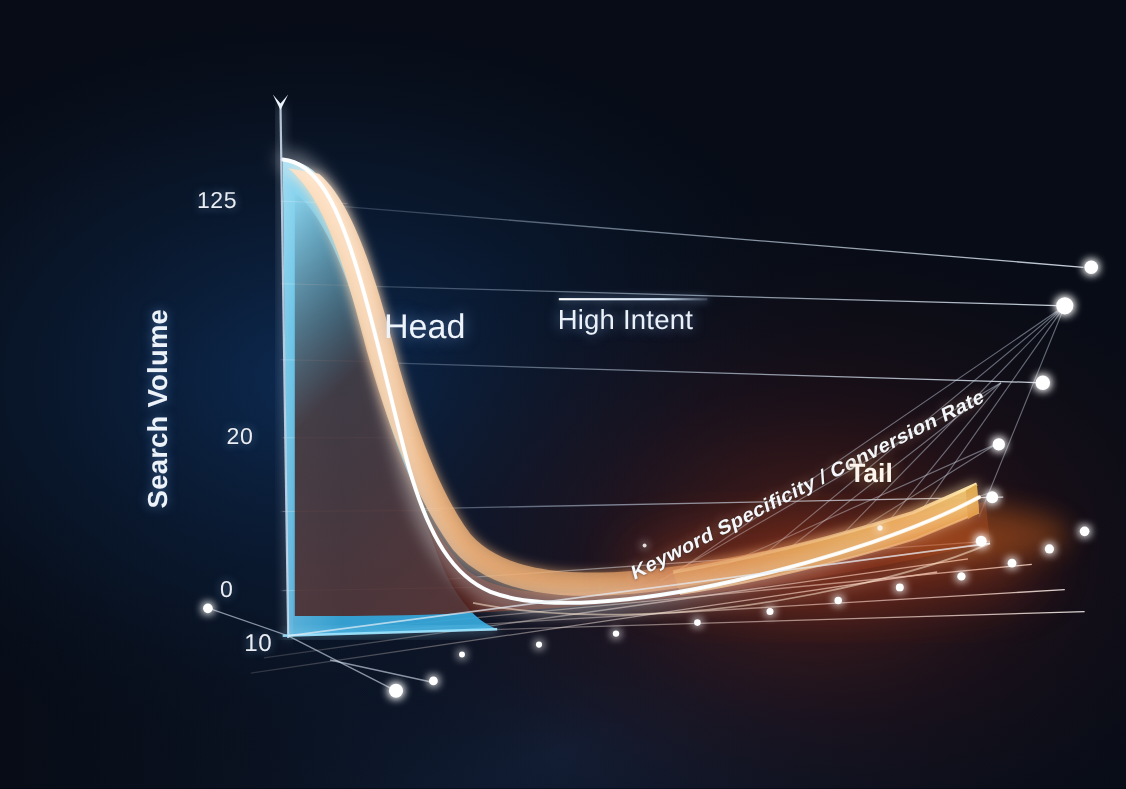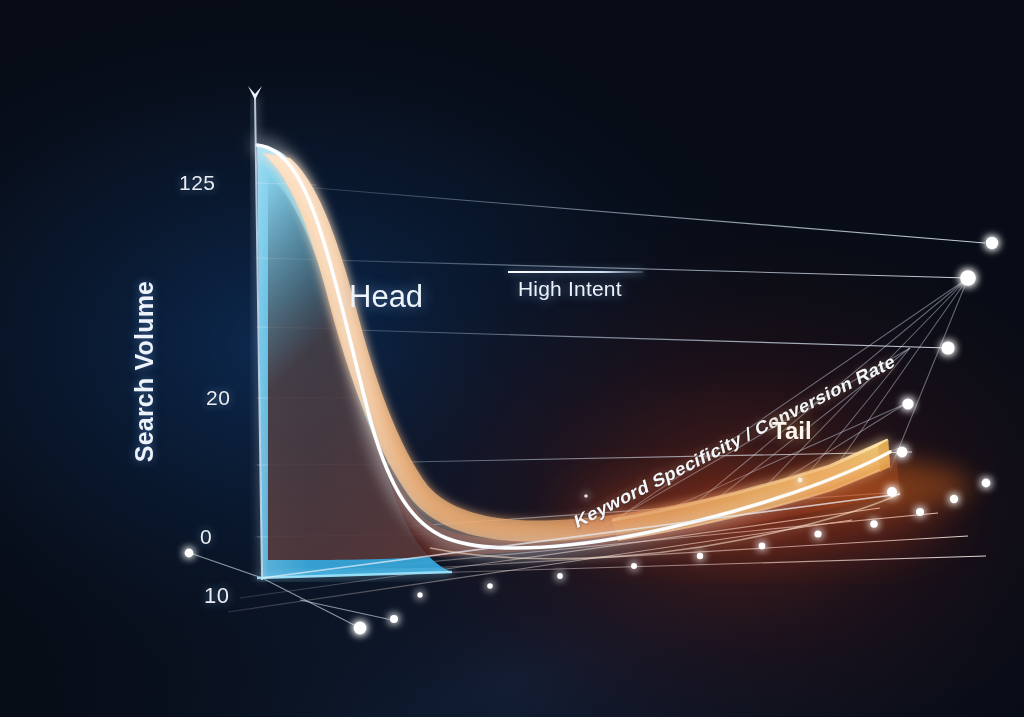--- a/index.html
+++ b/index.html
@@ -43,21 +43,21 @@
   
   .tick {
     font-size: 21px;
     color: #e9eef6;
     text-shadow: 0 0 8px rgba(150,200,255,.55), 0 0 2px rgba(0,0,0,.8);
     letter-spacing: .5px;
   }
   #tick-125 { left: 179px; top: 171px; }
   #tick-20  { left: 190px; top: 386px; margin-left: 16px; }
   #tick-0   { left: 200px; top: 525px; }
-  #tick-10  { left: 204px; top: 572px; font-size: 22px; margin-top: 11px; }
+  #tick-10  { left: 222px; top: 572px; font-size: 22px; }
 
   
   #y-axis-title {
     left: -6px;
     top: 357px;
     width: 300px;
     text-align: center;
     font-size: 25px;
     font-weight: 600;
     color: #eef3fa;
@@ -115,26 +115,25 @@
     line-height: 1.05;
   }
   #callout-rule {
     width: 135px;
     height: 2px;
     margin: 7px 0 4px 1px;
     background: linear-gradient(90deg, #ffffff 0%, #cfe2f5 70%, rgba(200,225,255,.25) 100%);
     box-shadow: 0 0 8px rgba(170,210,255,.7);
   }
   #callout-sub {
-    font-size: 21px;
+    font-size: 25px;
     font-weight: 400;
     color: #eaf1f9;
     letter-spacing: .2px;
     text-shadow: 0 0 12px rgba(150,195,255,.6);
-    margin-left: 11px;
   }
 </style>
 </head>
 <body>
 
 <div id="stage">
 
   <svg id="chart-svg" viewBox="0 0 1024 717" preserveAspectRatio="none">
     <defs>
 

